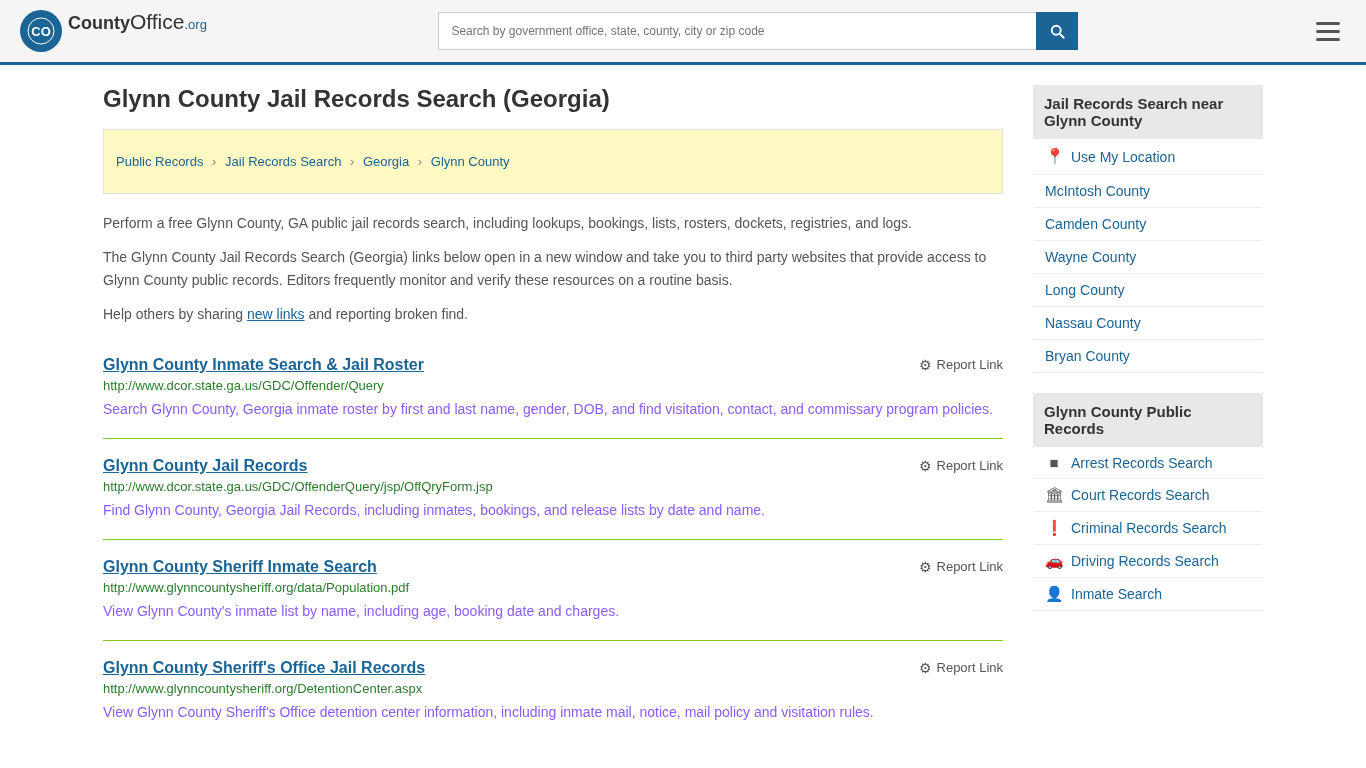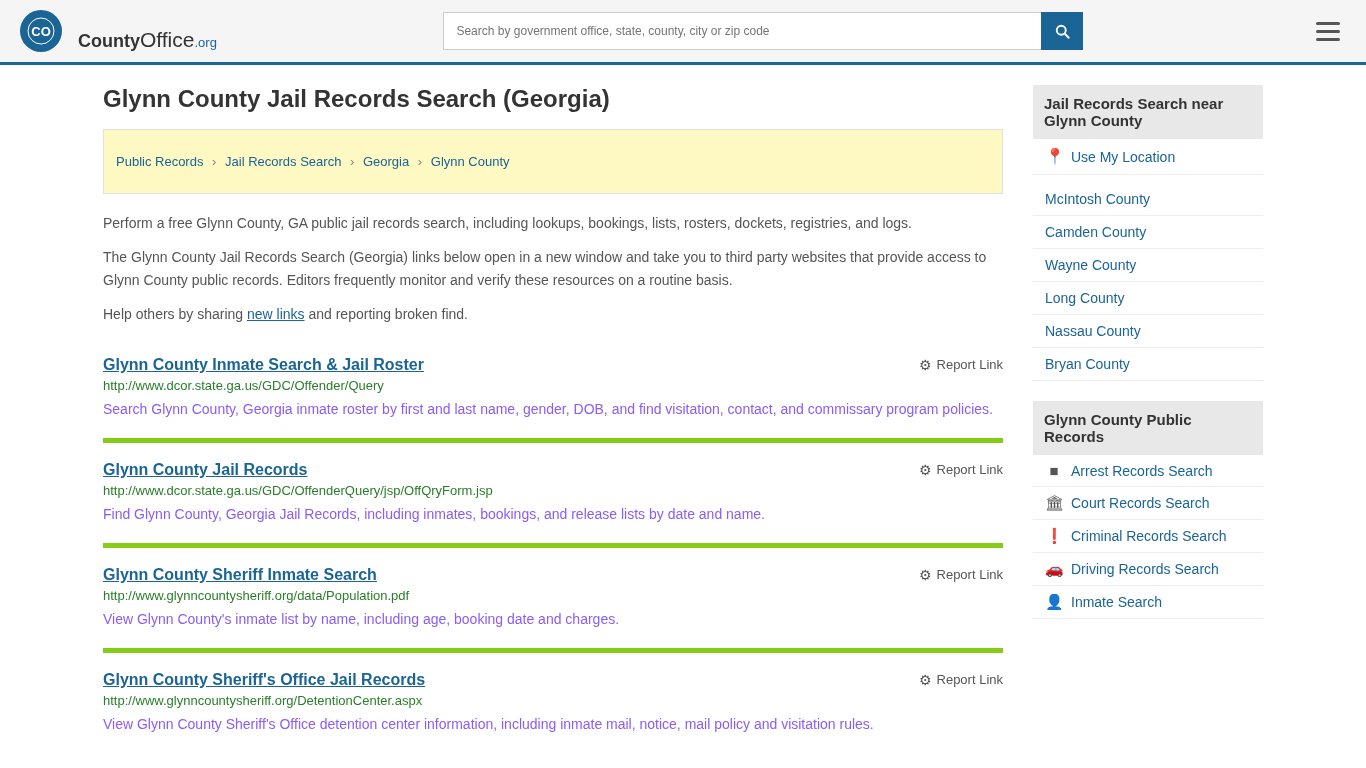--- a/index.html
+++ b/index.html
@@ -9,22 +9,22 @@
     .header {
       background: #f5f5f5;
       border-bottom: 3px solid #1a6496;
       padding: 10px 20px;
       display: flex;
       align-items: center;
       justify-content: space-between;
     }
     .logo-area {
       display: flex;
-      align-items: flex-end;
-      gap: 16px;
+      align-items: flex-start;
+      gap: 6px;
     }
     .logo-circle {
       width: 42px; height: 42px;
       background: #1a6496;
       border-radius: 50%;
       display: flex; align-items: center; justify-content: center;
       color: #fff; font-size: 18px; font-weight: bold;
     }
     .search-area {
       display: flex; align-items: center; gap: 0;
@@ -84,21 +84,21 @@
     }
     .breadcrumb a { color: #1a6496; text-decoration: none; }
     .breadcrumb .sep { margin: 0 5px; color: #888; }
 
     
     .description { font-size: 14px; color: #555; margin-bottom: 12px; line-height: 1.6; }
     .description a { color: #1a6496; text-decoration: underline; }
 
     
     .result-item {
-      border-bottom: 5px solid #84cc16;
+      border-bottom: 1px solid #84cc16;
       padding: 18px 0;
     }
     .result-item:last-child { border-bottom: none; }
     .result-header {
       display: flex; align-items: center; justify-content: space-between;
       margin-bottom: 4px;
     }
     .result-title {
       font-size: 16px; font-weight: bold; color: #1a6496;
       text-decoration: underline; cursor: pointer;
@@ -116,21 +116,21 @@
     
     .sidebar-section {
       margin-bottom: 20px;
     }
     .sidebar-section-title {
       background: #e8e8e8;
       font-size: 15px; font-weight: bold; color: #333;
       padding: 10px 11px;
       margin-bottom: 0;
     }
-    .sidebar-list { list-style: none; padding: 0; margin-top: 8px; }
+    .sidebar-list { list-style: none; padding: 0; }
     .sidebar-list li {
       border-bottom: 1px solid #eee;
     }
     .sidebar-list li a {
       display: block;
       padding: 8px 12px;
       color: #1a6496;
       text-decoration: none;
       font-size: 14px;
     }

